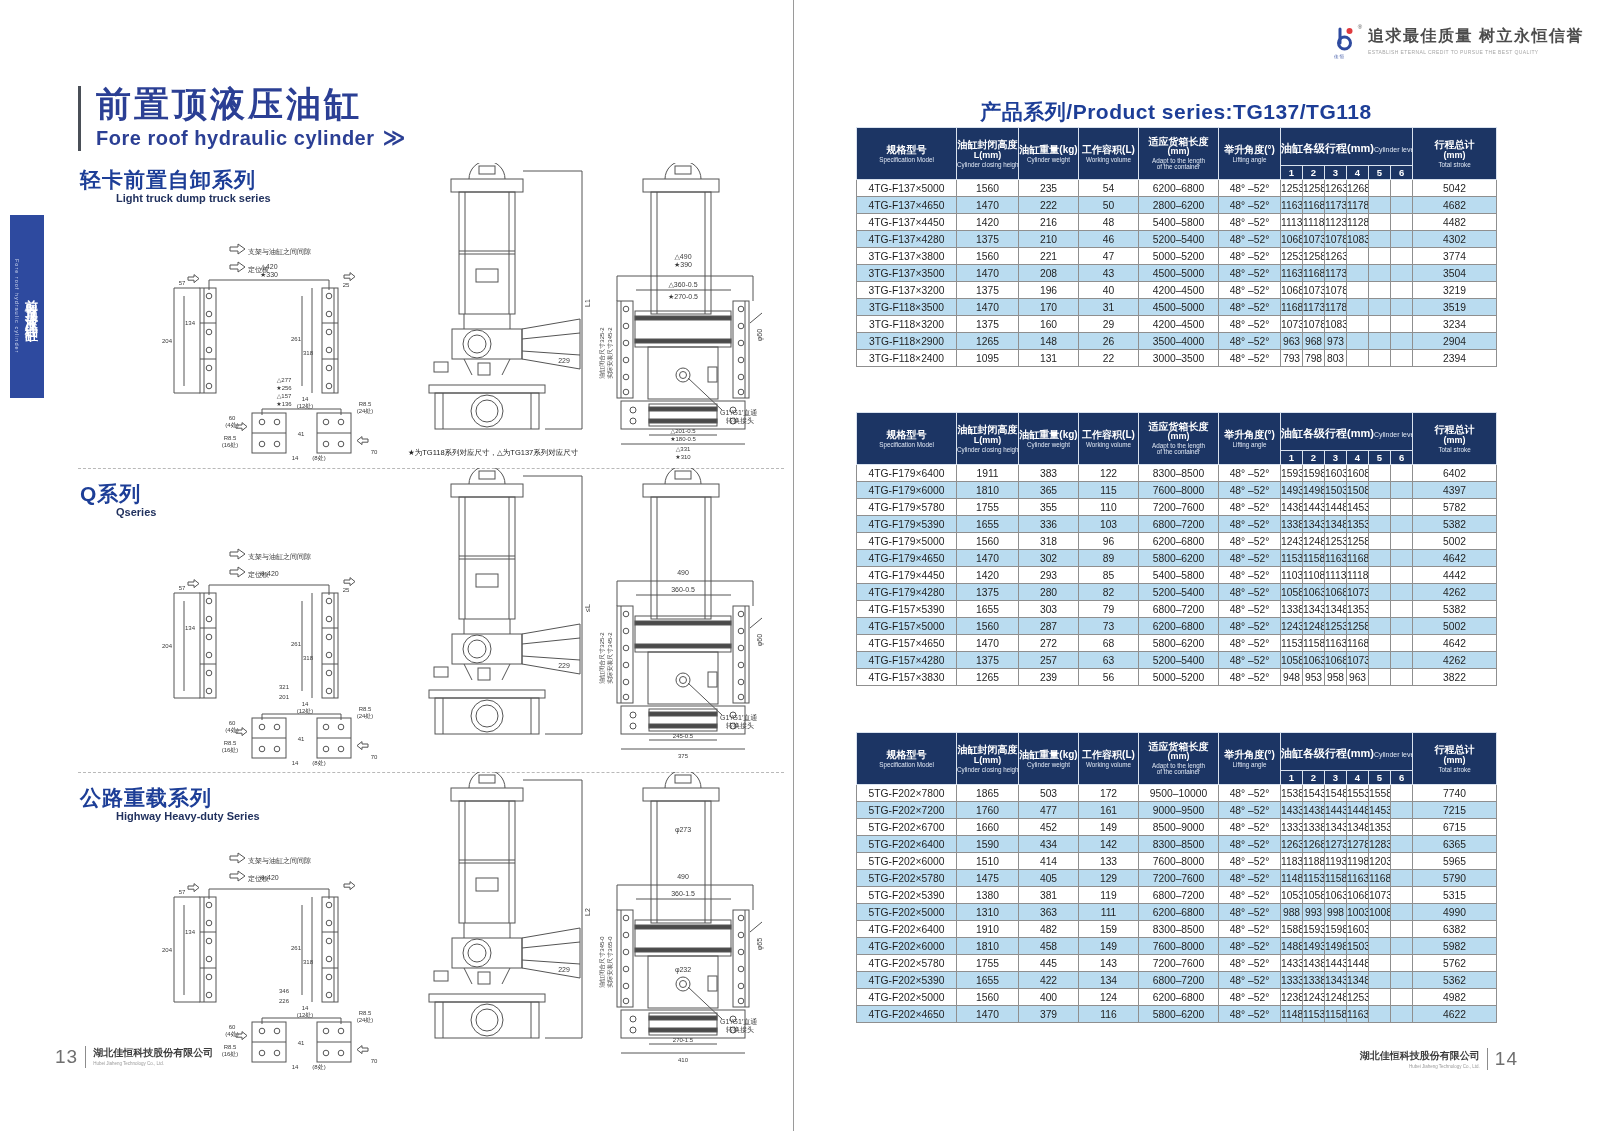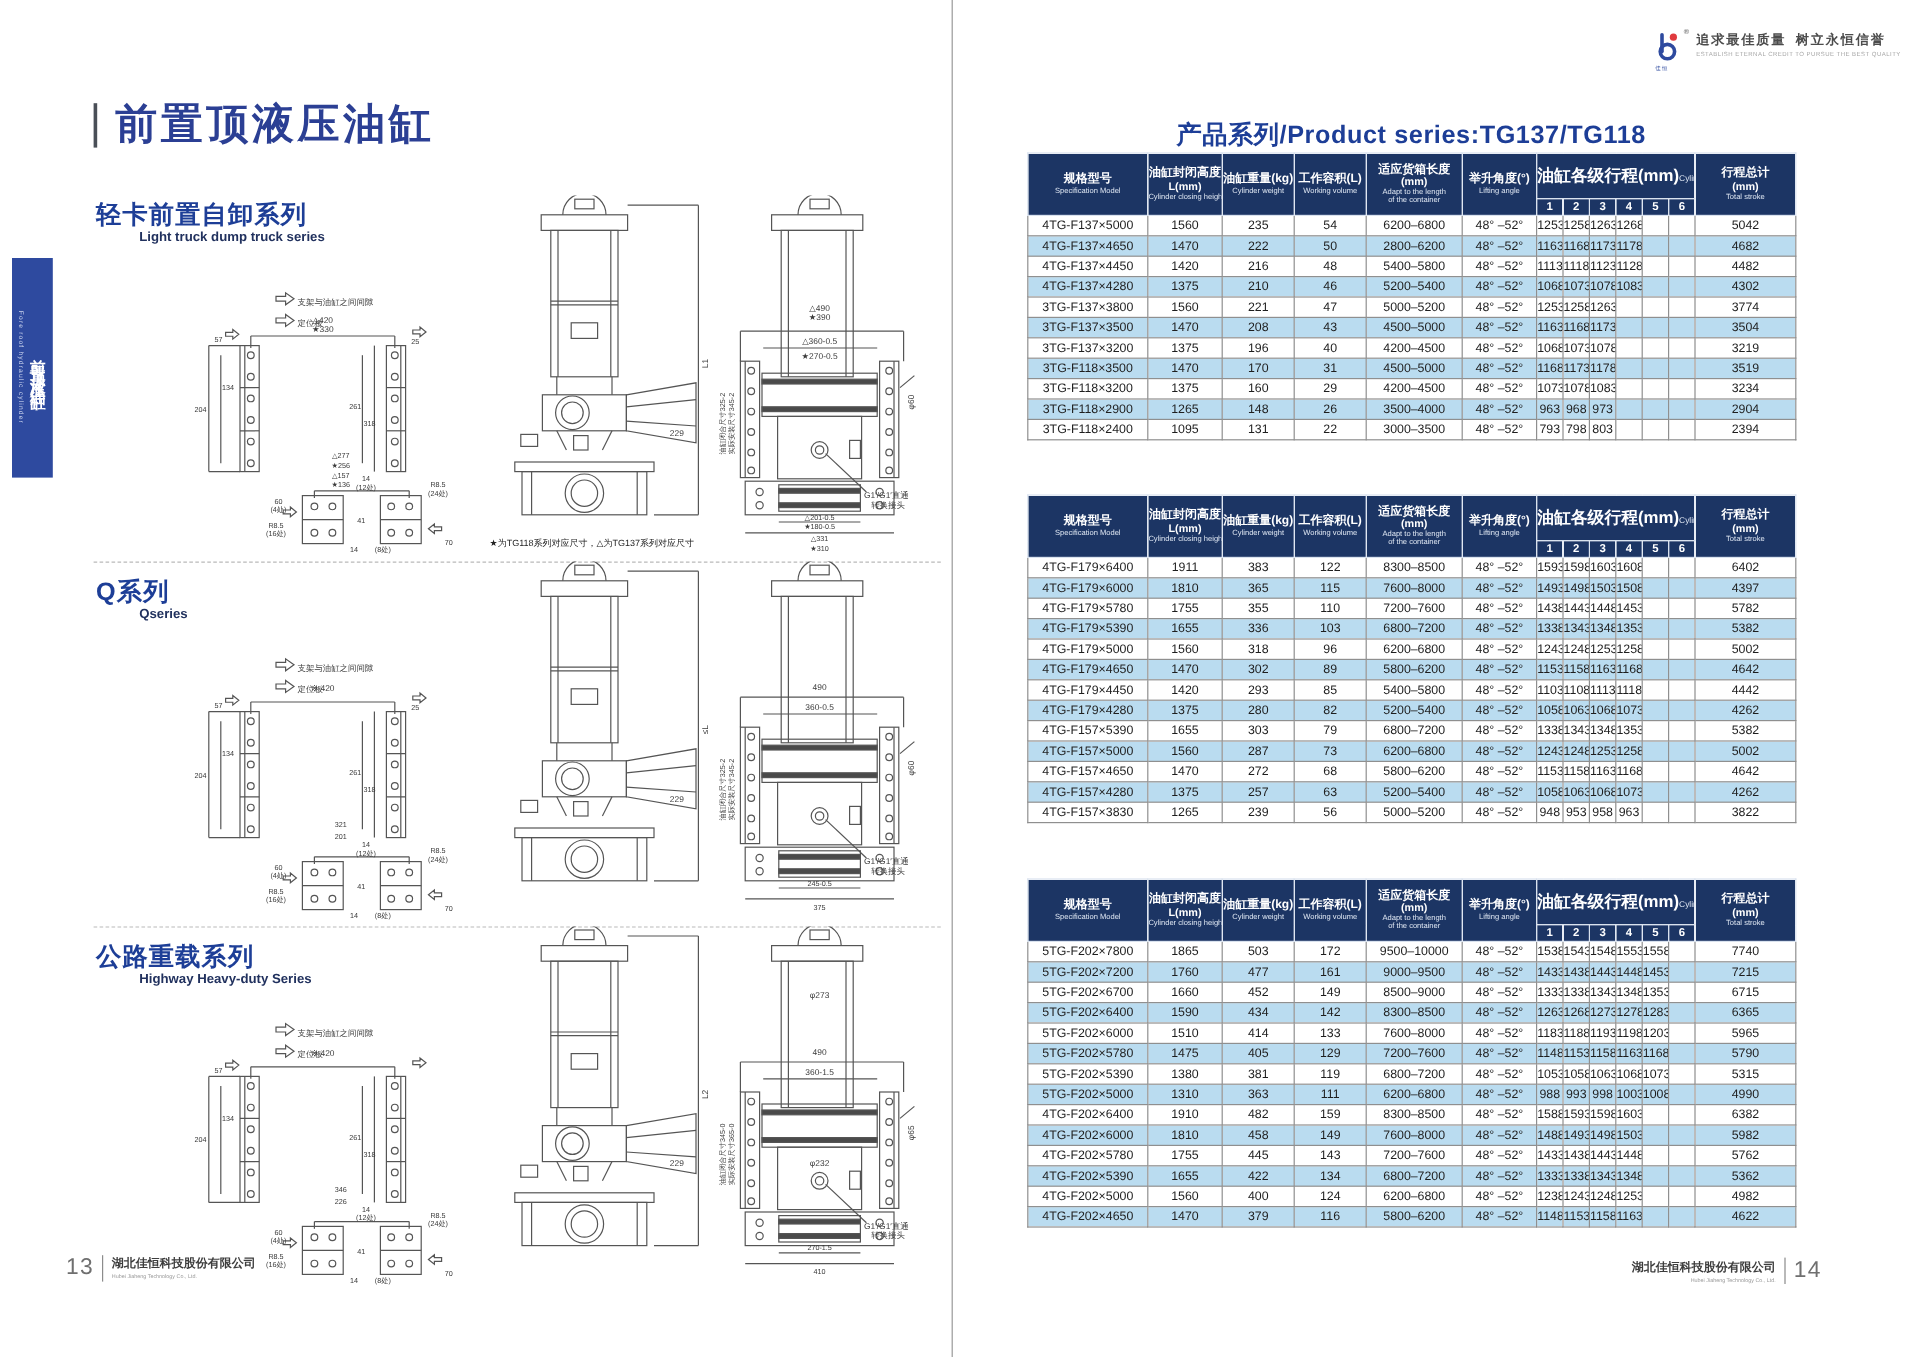--- a/index.html
+++ b/index.html
@@ -33,38 +33,38 @@
   .footer-l{position:absolute;left:55px;top:1046px;display:flex;align-items:flex-start;gap:7px;}
   .footer-r{position:absolute;right:82px;top:1048px;display:flex;align-items:center;gap:7px;}
   .pg-num{font-size:19px;color:#6f6f6f;letter-spacing:1px;}
   .foot-div{width:1px;height:22px;background:#8c8c8c;}
   .foot-co .cn{font-size:10px;font-weight:bold;color:#3c3c3c;}
   .foot-co .en{font-size:4.5px;color:#9a9a9a;margin-top:1px;}
   .foot-co.right{text-align:right;}
 
   
   .brand{position:absolute;right:16px;top:26px;display:flex;align-items:flex-start;gap:8px;}
-  .brand .txt .cn{font-size:11px;font-weight:bold;color:#4c4c4c;letter-spacing:1.5px;font-family:Liberation Mono, monospace;}
+  .brand .txt .cn{font-size:16px;font-weight:bold;color:#4c4c4c;letter-spacing:1.5px;}
   .brand .txt .en{font-size:5px;color:#a6a6a6;letter-spacing:0.4px;margin-top:2px;}
   .logo-wrap{position:relative;width:28px;height:32px;}
   .logo-reg{position:absolute;right:-2px;top:-2px;font-size:6px;color:#555;}
   .logo-sub{position:absolute;left:2px;bottom:-1px;font-size:4.5px;color:#2e4a9f;letter-spacing:1px;}
 
   
   .tbl-title{position:absolute;width:660px;text-align:center;font-size:21px;font-weight:bold;color:#1d3e97;letter-spacing:0.5px;}
   table.spec{position:absolute;border-collapse:collapse;table-layout:fixed;width:640px;background:#fff;}
   table.spec th,table.spec td{border:1px solid #8f8f8f;padding:0;text-align:center;vertical-align:middle;overflow:hidden;white-space:nowrap;}
   table.spec thead th{background:#1c3564;color:#fff;border:1px solid #d9e2ee;}
   table.spec thead tr.h1 th{height:37px;}
   table.spec thead tr.h2 th{height:13px;font-size:9.5px;font-weight:bold;}
   .hcn{display:block;font-size:10px;font-weight:bold;line-height:1.15;}
   .hmid{display:block;font-size:9px;font-weight:bold;line-height:1.1;}
   .hen{display:block;font-size:6.3px;font-weight:normal;color:#dfe7f3;line-height:1.15;}
   .hen2{display:block;font-size:6.3px;font-weight:normal;color:#dfe7f3;line-height:1.1;}
-  .hstk-cn{font-size:14px;font-weight:bold;}
+  .hstk-cn{font-size:11px;font-weight:bold;}
   .hstk-en{font-size:7px;font-weight:normal;color:#dfe7f3;}
   table.spec tbody td{height:16px;font-size:10.3px;color:#1e1e1e;}
   table.spec tbody tr.alt td{background:#badcf0;}
   table.spec tbody td:first-child{font-size:10.3px;}
 
   svg text{font-family:"Liberation Sans","DejaVu Sans",sans-serif;}
 </style>
 </head>
 <body>
 
@@ -219,20 +219,21 @@
 <div class="sheet">
   <div class="page-divider"></div>
 
   <div class="side-tab">
     <span class="en">Fore roof hydraulic cylinder</span>
     <span class="cn">前置顶液压油缸</span>
   </div>
 
   <div class="main-title">
     <div class="cn">前置顶液压油缸</div>
+    <div class="en"><span>Fore roof hydraulic cylinder</span><span class="arr">≫</span></div>
   </div>
 
   <div class="sec-title" style="top:168px">
     <div class="cn">轻卡前置自卸系列</div>
     <div class="en">Light truck dump truck series</div>
   </div>
   <div class="sec-title" style="top:482px">
     <div class="cn">Q系列</div>
     <div class="en">Qseries</div>
   </div>

